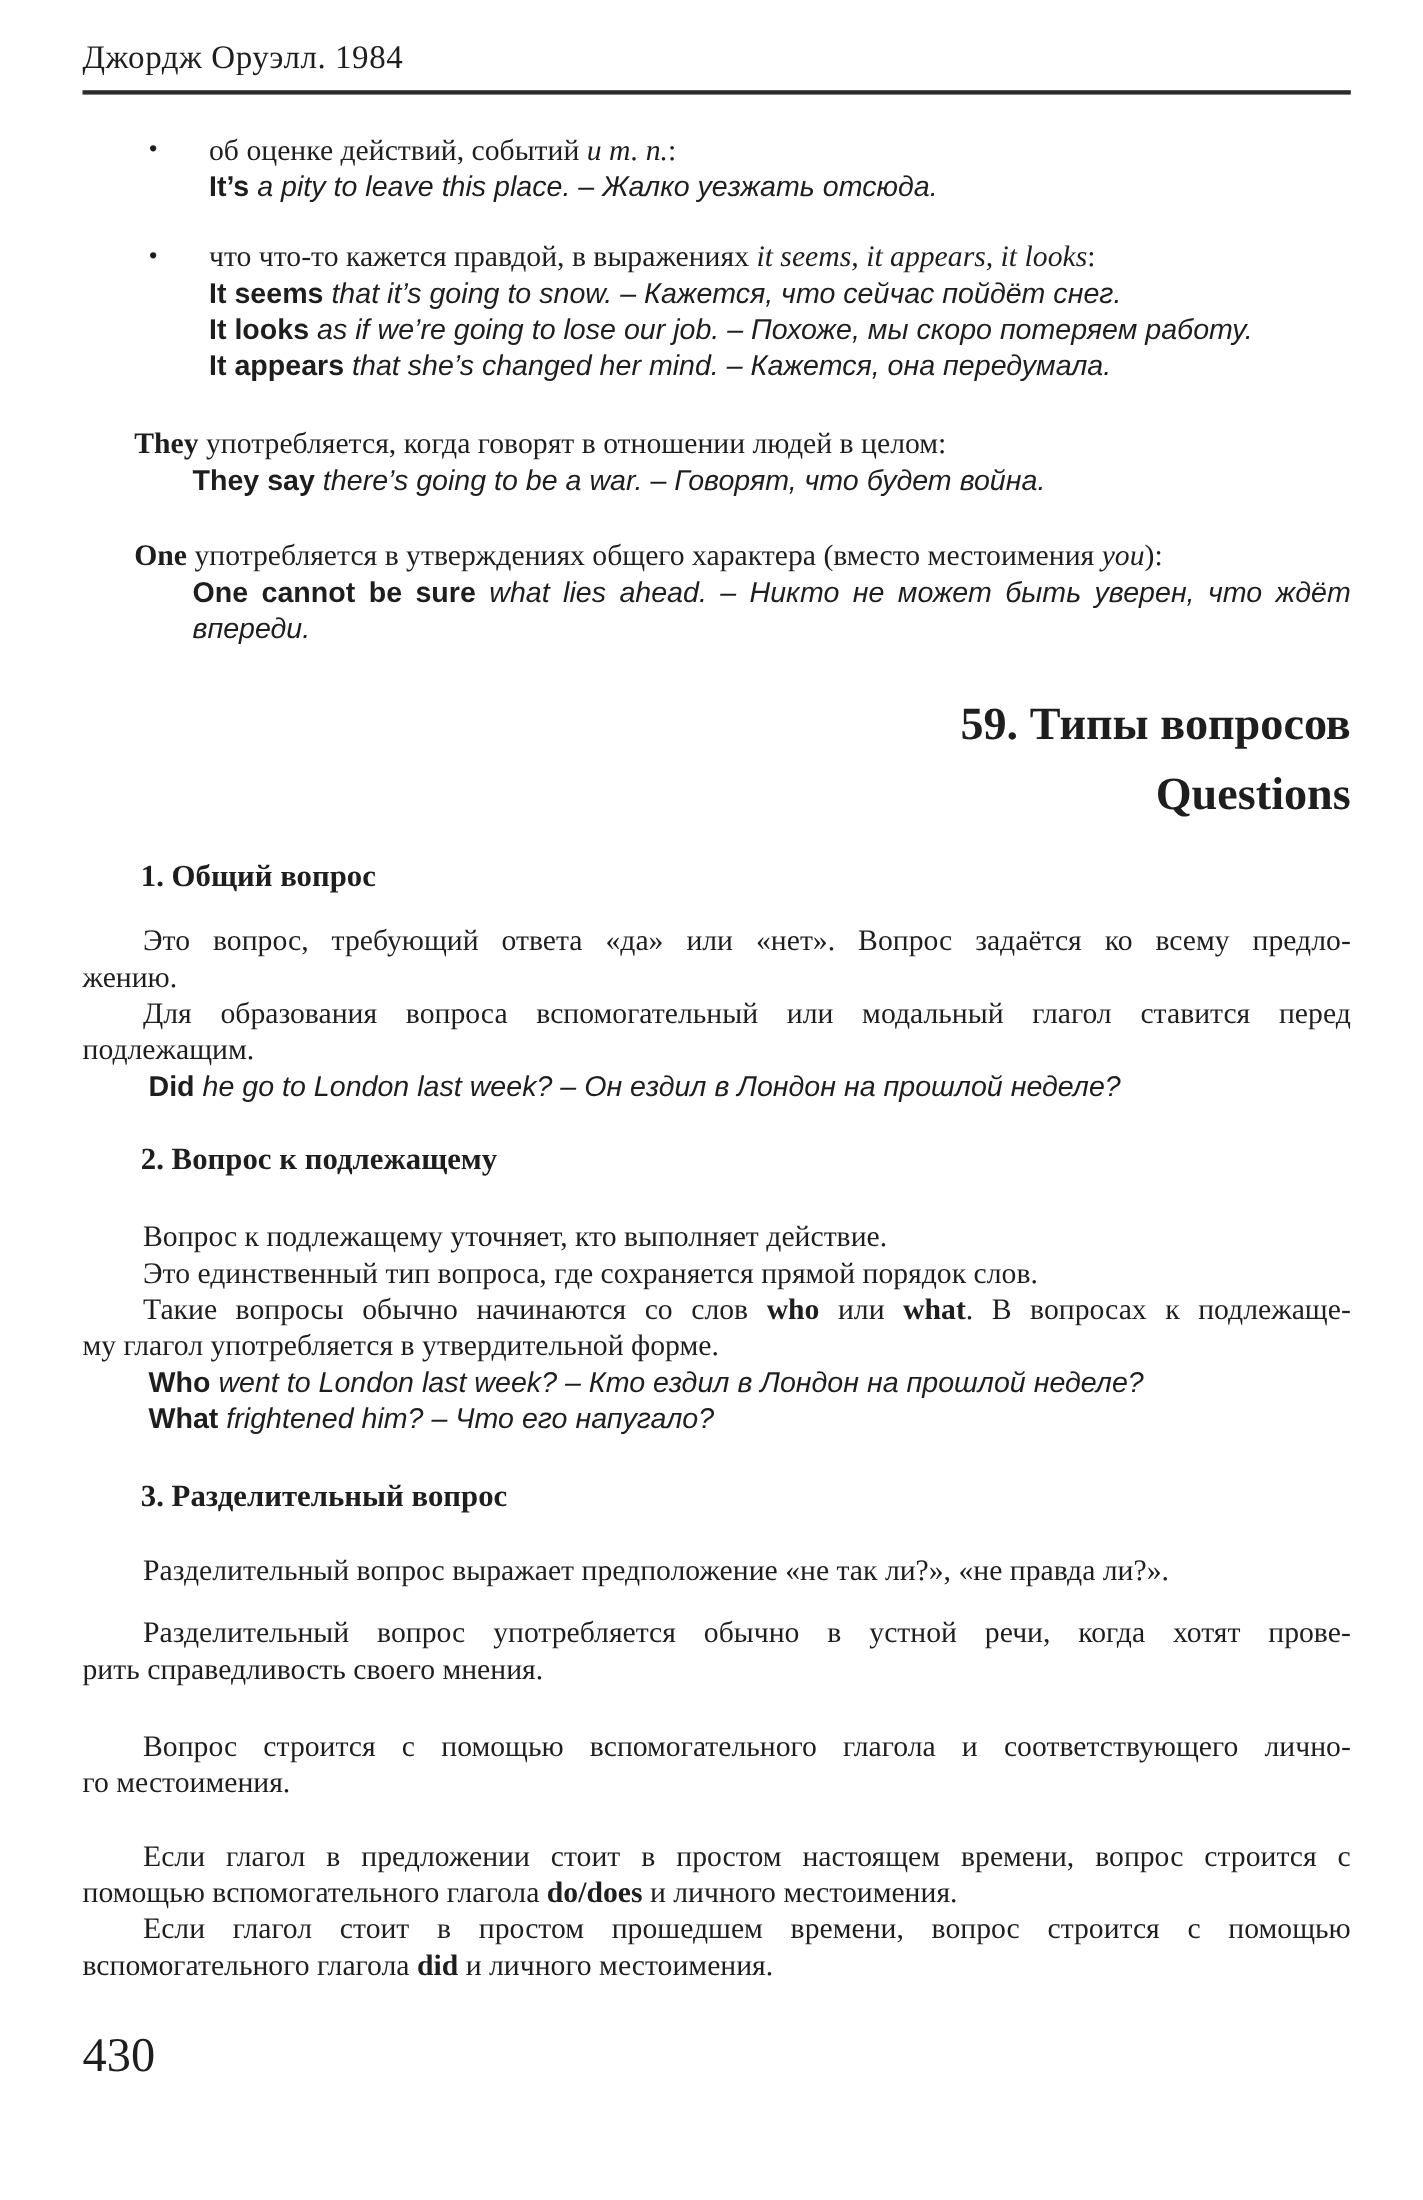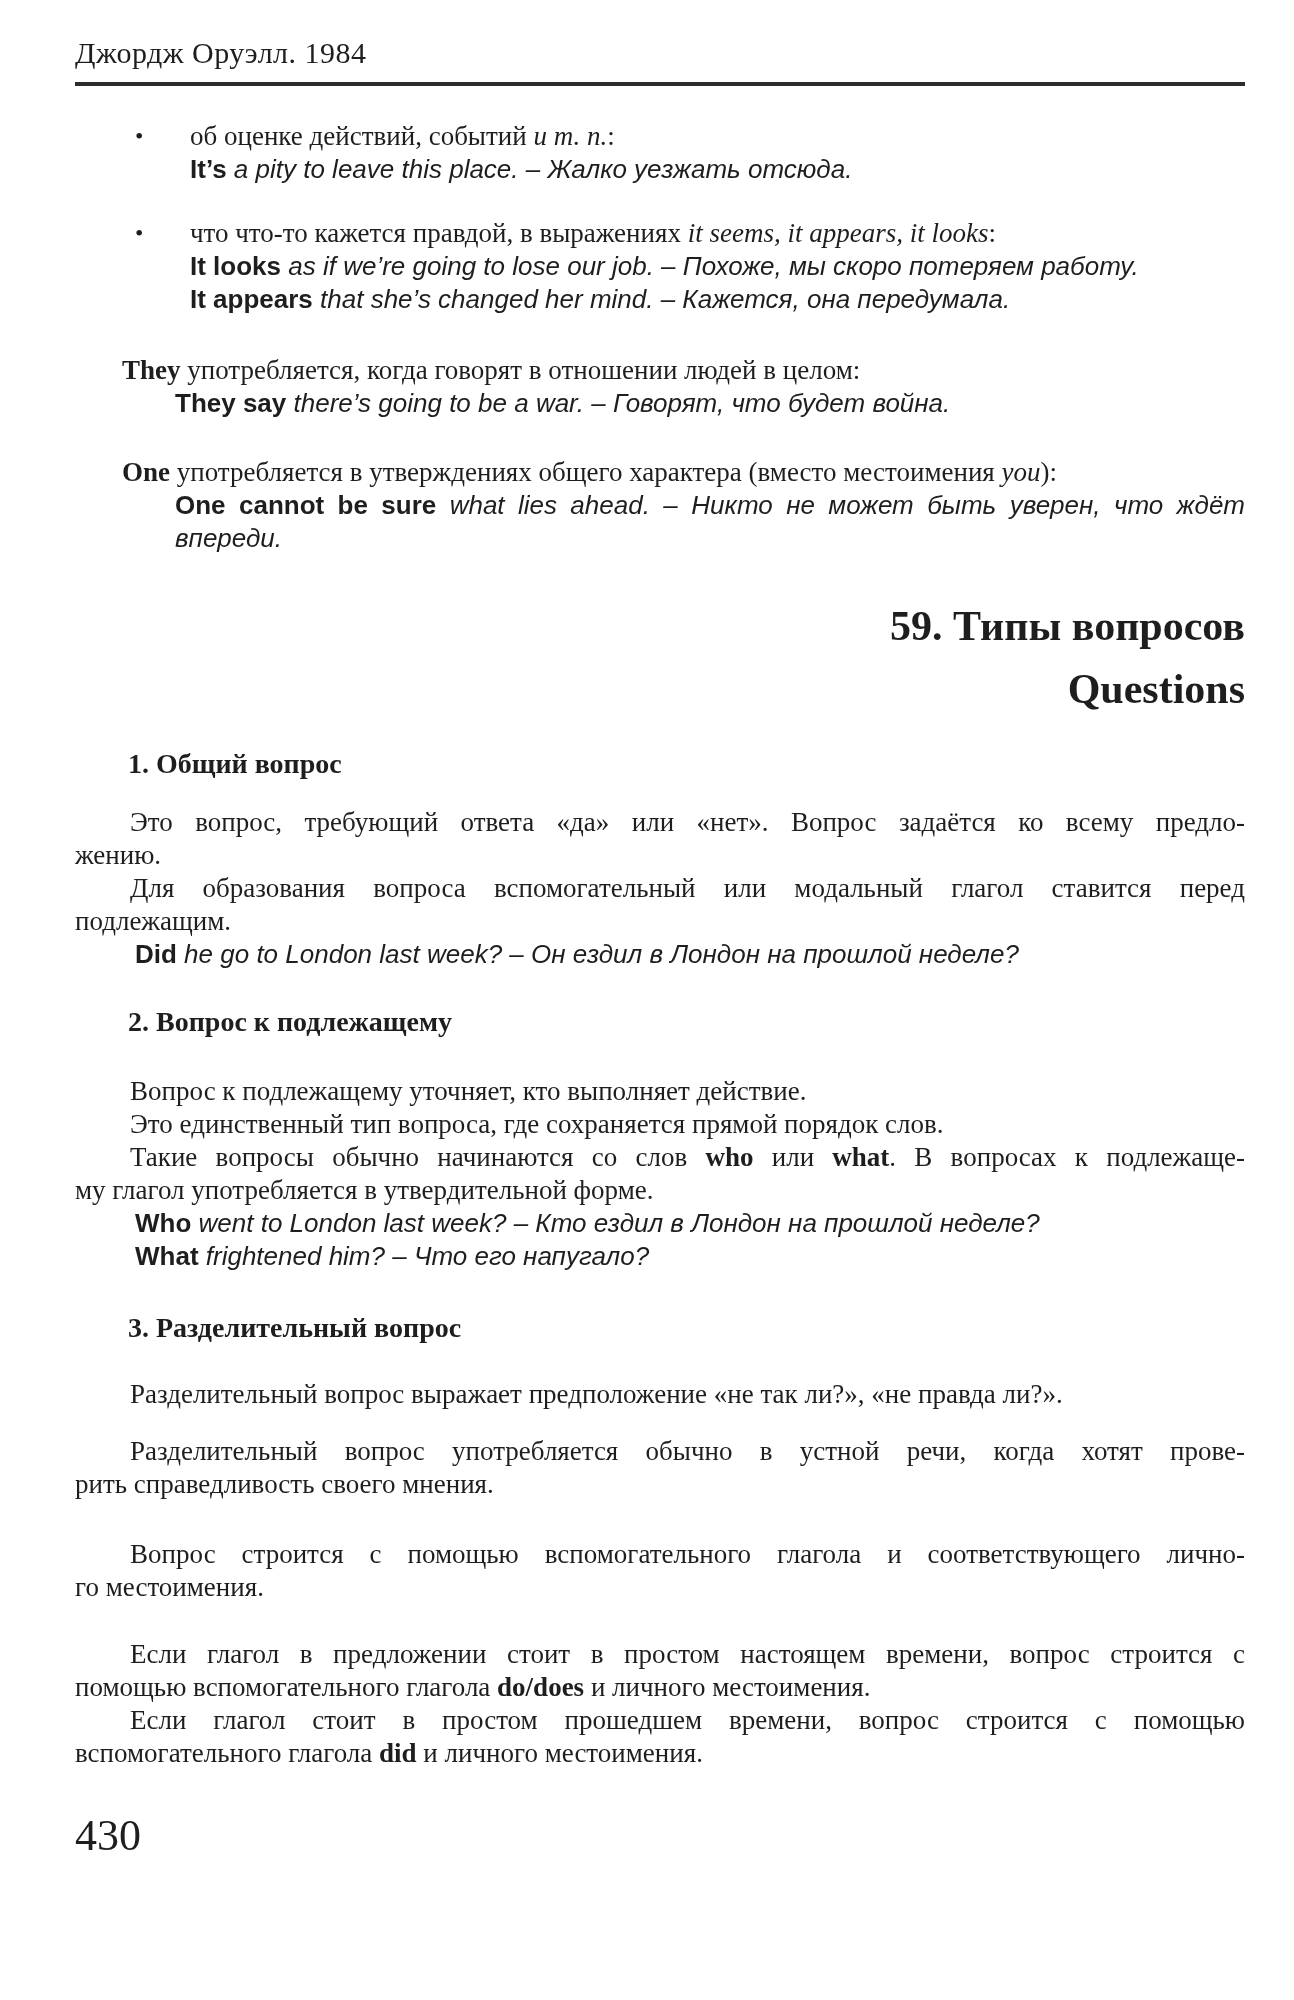--- a/index.html
+++ b/index.html
@@ -6,21 +6,21 @@
   body {
     width: 1294px; height: 2000px;
     background: #ffffff;
     color: #1e1e1e;
     font-family: "Liberation Serif", "DejaVu Serif", serif;
     overflow: hidden;
   }
   .page {
     box-sizing: border-box;
     width: 1294px; height: 2000px;
-    padding: 34px 49px 0 75px;
+    padding: 34px 66px 0 75px;
     overflow: hidden;
   }
   
   .book-title {
     font-size: 30px; line-height: 38px; letter-spacing: 0.5px;
   }
   .header-rule {
     border: 0; height: 4px; background: #2c2c2c; margin: 10px 0 0 0;
   }
   
@@ -90,20 +90,21 @@
       <div class="bullet-body">
         <div class="line"><span>об оценке действий, событий </span><span class="em">и т. п.</span><span>:</span></div>
         <div class="line ex"><span class="lead">It’s </span><span class="rest">a pity to leave this place. – Жалко уезжать отсюда.</span></div>
       </div>
     </div>
 
     <div class="bullet-item">
       <span class="bullet-glyph">•</span>
       <div class="bullet-body">
         <div class="line"><span>что что-то кажется правдой, в выражениях </span><span class="em">it seems, it appears, it looks</span><span>:</span></div>
+        <div class="line ex"><span class="lead">It seems </span><span class="rest">that it’s going to snow. – Кажется, что сейчас пойдёт снег.</span></div>
         <div class="line ex"><span class="lead">It looks </span><span class="rest">as if we’re going to lose our job. – Похоже, мы скоро потеряем работу.</span></div>
         <div class="line ex"><span class="lead">It appears </span><span class="rest">that she’s changed her mind. – Кажется, она передумала.</span></div>
       </div>
     </div>
 
   </div>
 
   <div class="note note-they">
     <div class="line"><span class="b">They</span><span> употребляется, когда говорят в отношении людей в целом:</span></div>
     <div class="line ex"><span class="lead">They say </span><span class="rest">there’s going to be a war. – Говорят, что будет война.</span></div>

